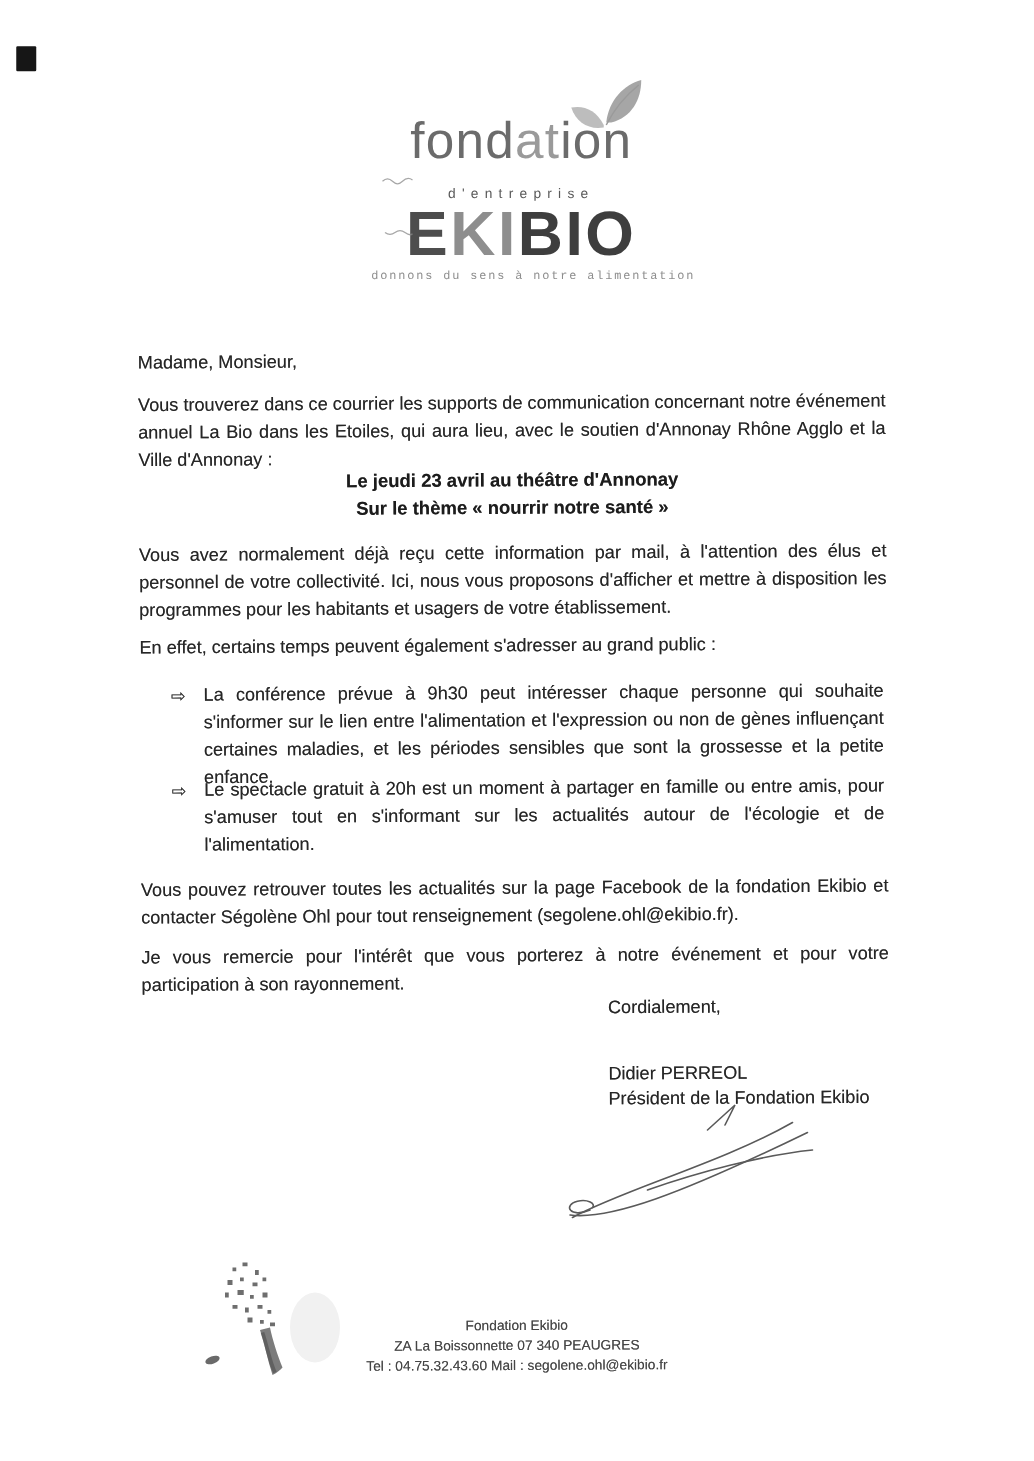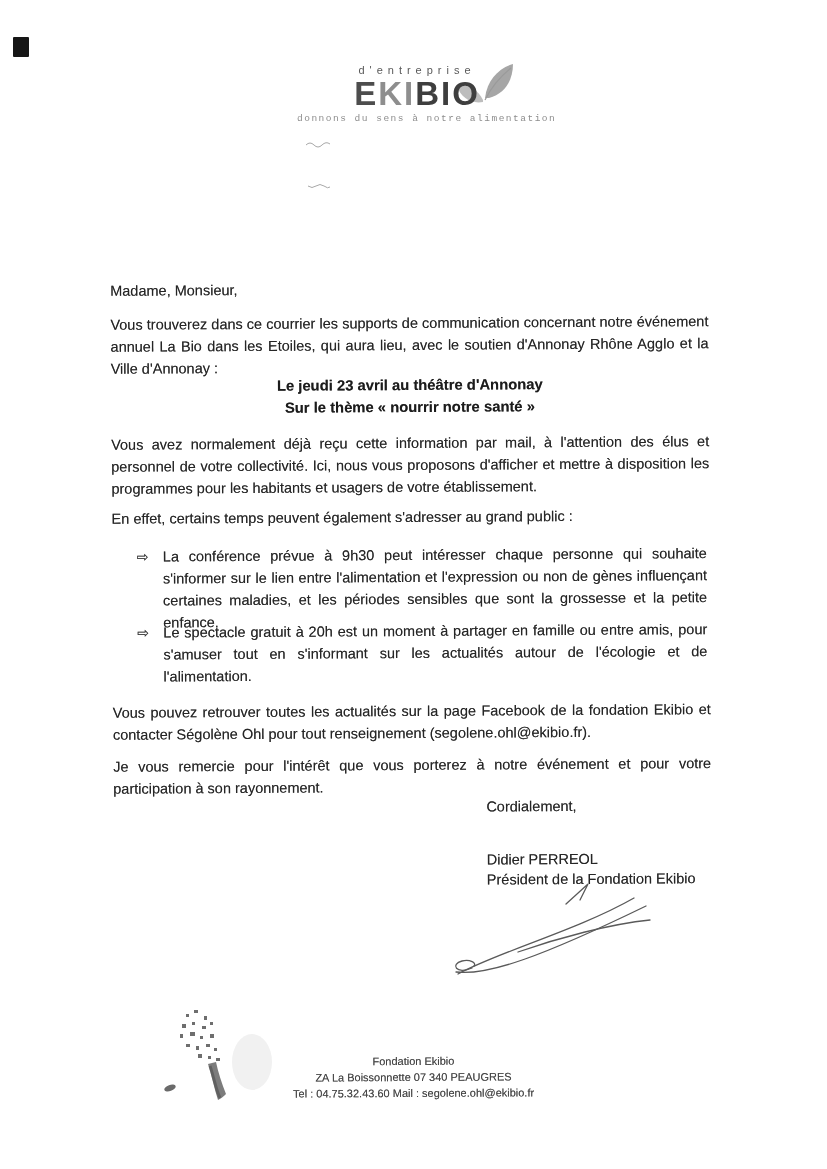--- a/index.html
+++ b/index.html
@@ -16,24 +16,24 @@
 
   
   .logo { position:absolute; left:297px; top:60px; width:240px; text-align:center; }
   .logo-leaves { position:absolute; left:150px; top:2px; }
   .logo-word {
     font-size:41px; letter-spacing:1px; color:#6b6b6b; line-height:1;
     margin-top:32px; filter:blur(.3px);
   }
   .logo-word .lt { color:#9a9a9a; }
   .logo-sub {
-    font-size:11px; letter-spacing:5px; color:#585858; margin-top:4px; filter:blur(.3px);
+    font-size:11px; letter-spacing:5px; color:#585858; margin-top:16px; filter:blur(.3px);
   }
   .logo-name {
-    font-size:33px; font-weight:bold; letter-spacing:2px; line-height:1;
+    font-size:50px; font-weight:bold; letter-spacing:2px; line-height:1;
     margin-top:1px; filter:blur(.3px);
   }
   .logo-name .p1 { color:#4d4d4d; }
   .logo-name .p2 { color:#8e8e8e; }
   .logo-name .p3 { color:#3e3e3e; }
   .logo-tagline {
     font-size:9.5px; letter-spacing:1.5px; color:#8d8d8d; margin-top:3px;
     filter:blur(.45px); white-space:nowrap;font-family:Liberation Mono, monospace;
   }
   .squiggle { position:absolute; opacity:.75; }
@@ -68,20 +68,21 @@
 <div class="page">
 
   <div class="scan-mark"></div>
 
   <div class="logo">
     <svg class="logo-leaves" width="70" height="46" viewBox="0 0 70 46">
       <path d="M38 36 C40 18 52 6 66 2 C66 18 58 32 42 36 Z" fill="#a6a6a6"></path>
       <path d="M36 38 C30 26 20 22 10 24 C14 36 24 42 36 40 Z" fill="#bdbdbd"></path>
       <path d="M38 38 C44 26 54 14 64 6" stroke="#9a9a9a" stroke-width="1.2" fill="none"></path>
     </svg>
+    <div class="logo-word"><span>fond</span><span class="lt">at</span><span>ion</span></div>
     <div class="logo-sub">d'entreprise</div>
     <div class="logo-name"><span class="p1">E</span><span class="p2">KI</span><span class="p3">BIO</span></div>
     <div class="logo-tagline">donnons du sens à notre alimentation</div>
     <svg class="squiggle" style="left:8px; top:80px;" width="26" height="8" viewBox="0 0 26 8">
       <path d="M1 5 Q5 1 9 5 T17 5 T25 4" stroke="#8a8a8a" stroke-width="1" fill="none"></path>
     </svg>
     <svg class="squiggle" style="left:10px; top:122px;" width="24" height="8" viewBox="0 0 24 8">
       <path d="M1 4 Q5 7 9 4 T17 4 T23 5" stroke="#8a8a8a" stroke-width="1" fill="none"></path>
     </svg>
   </div>

